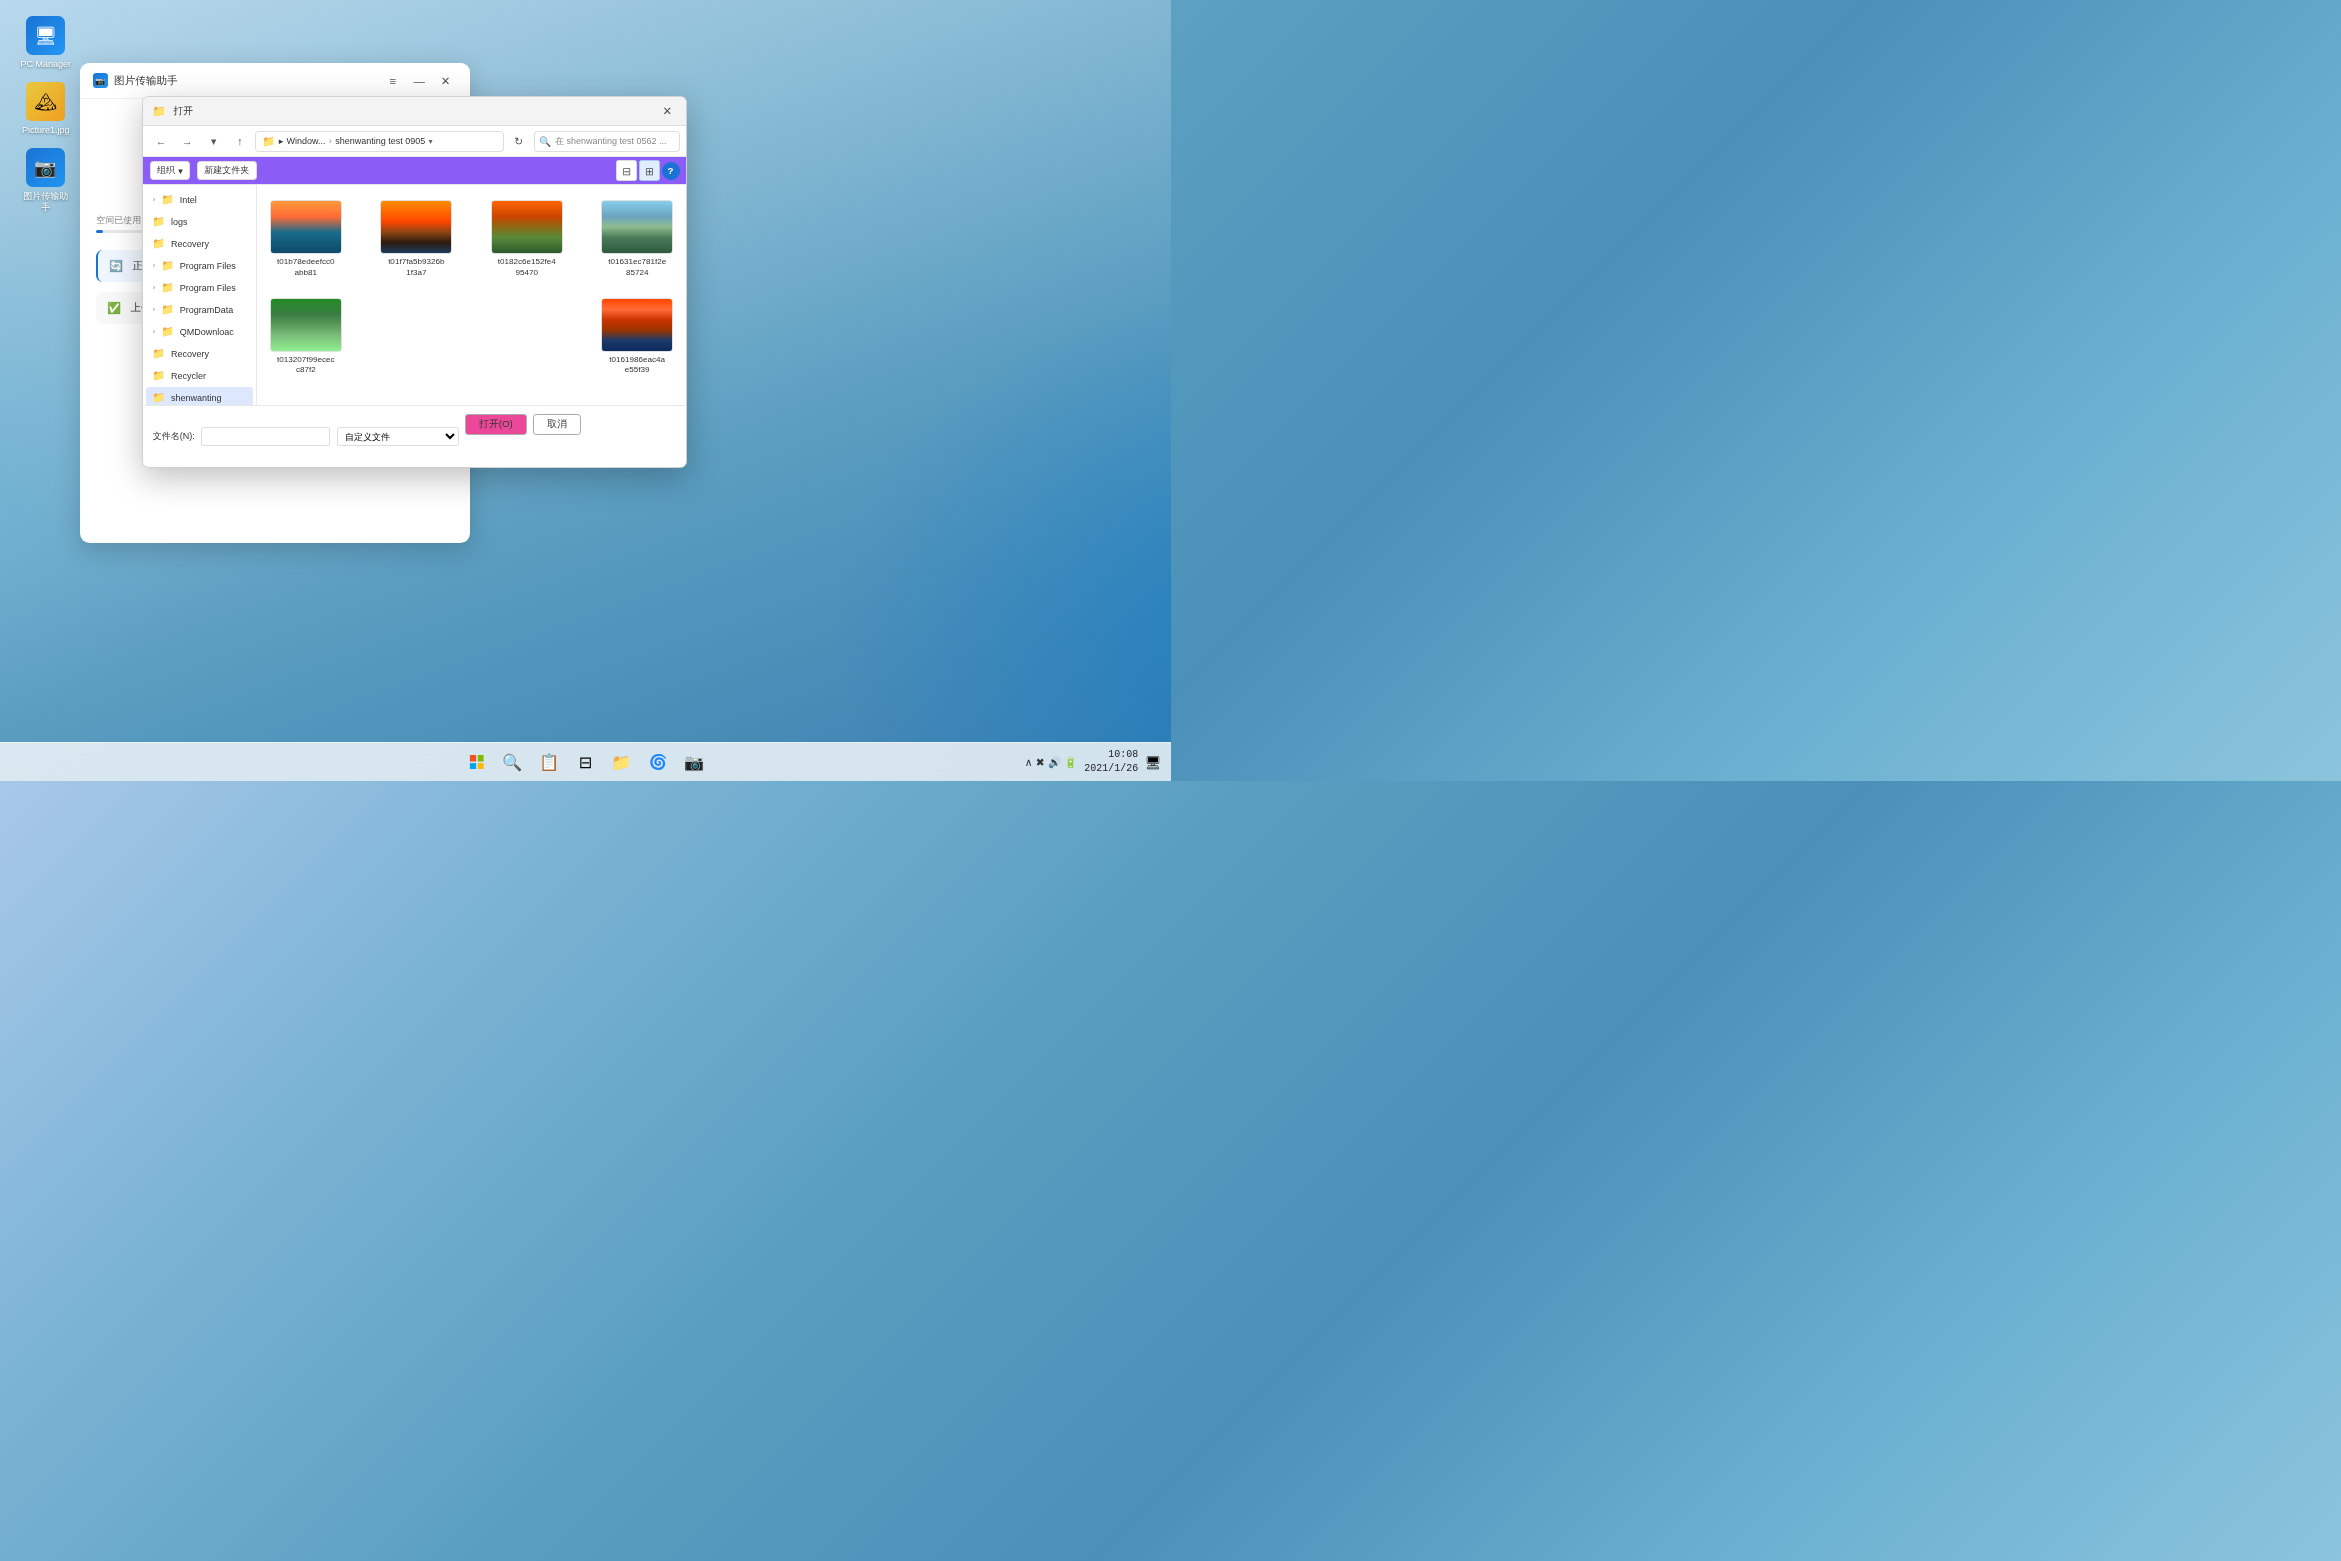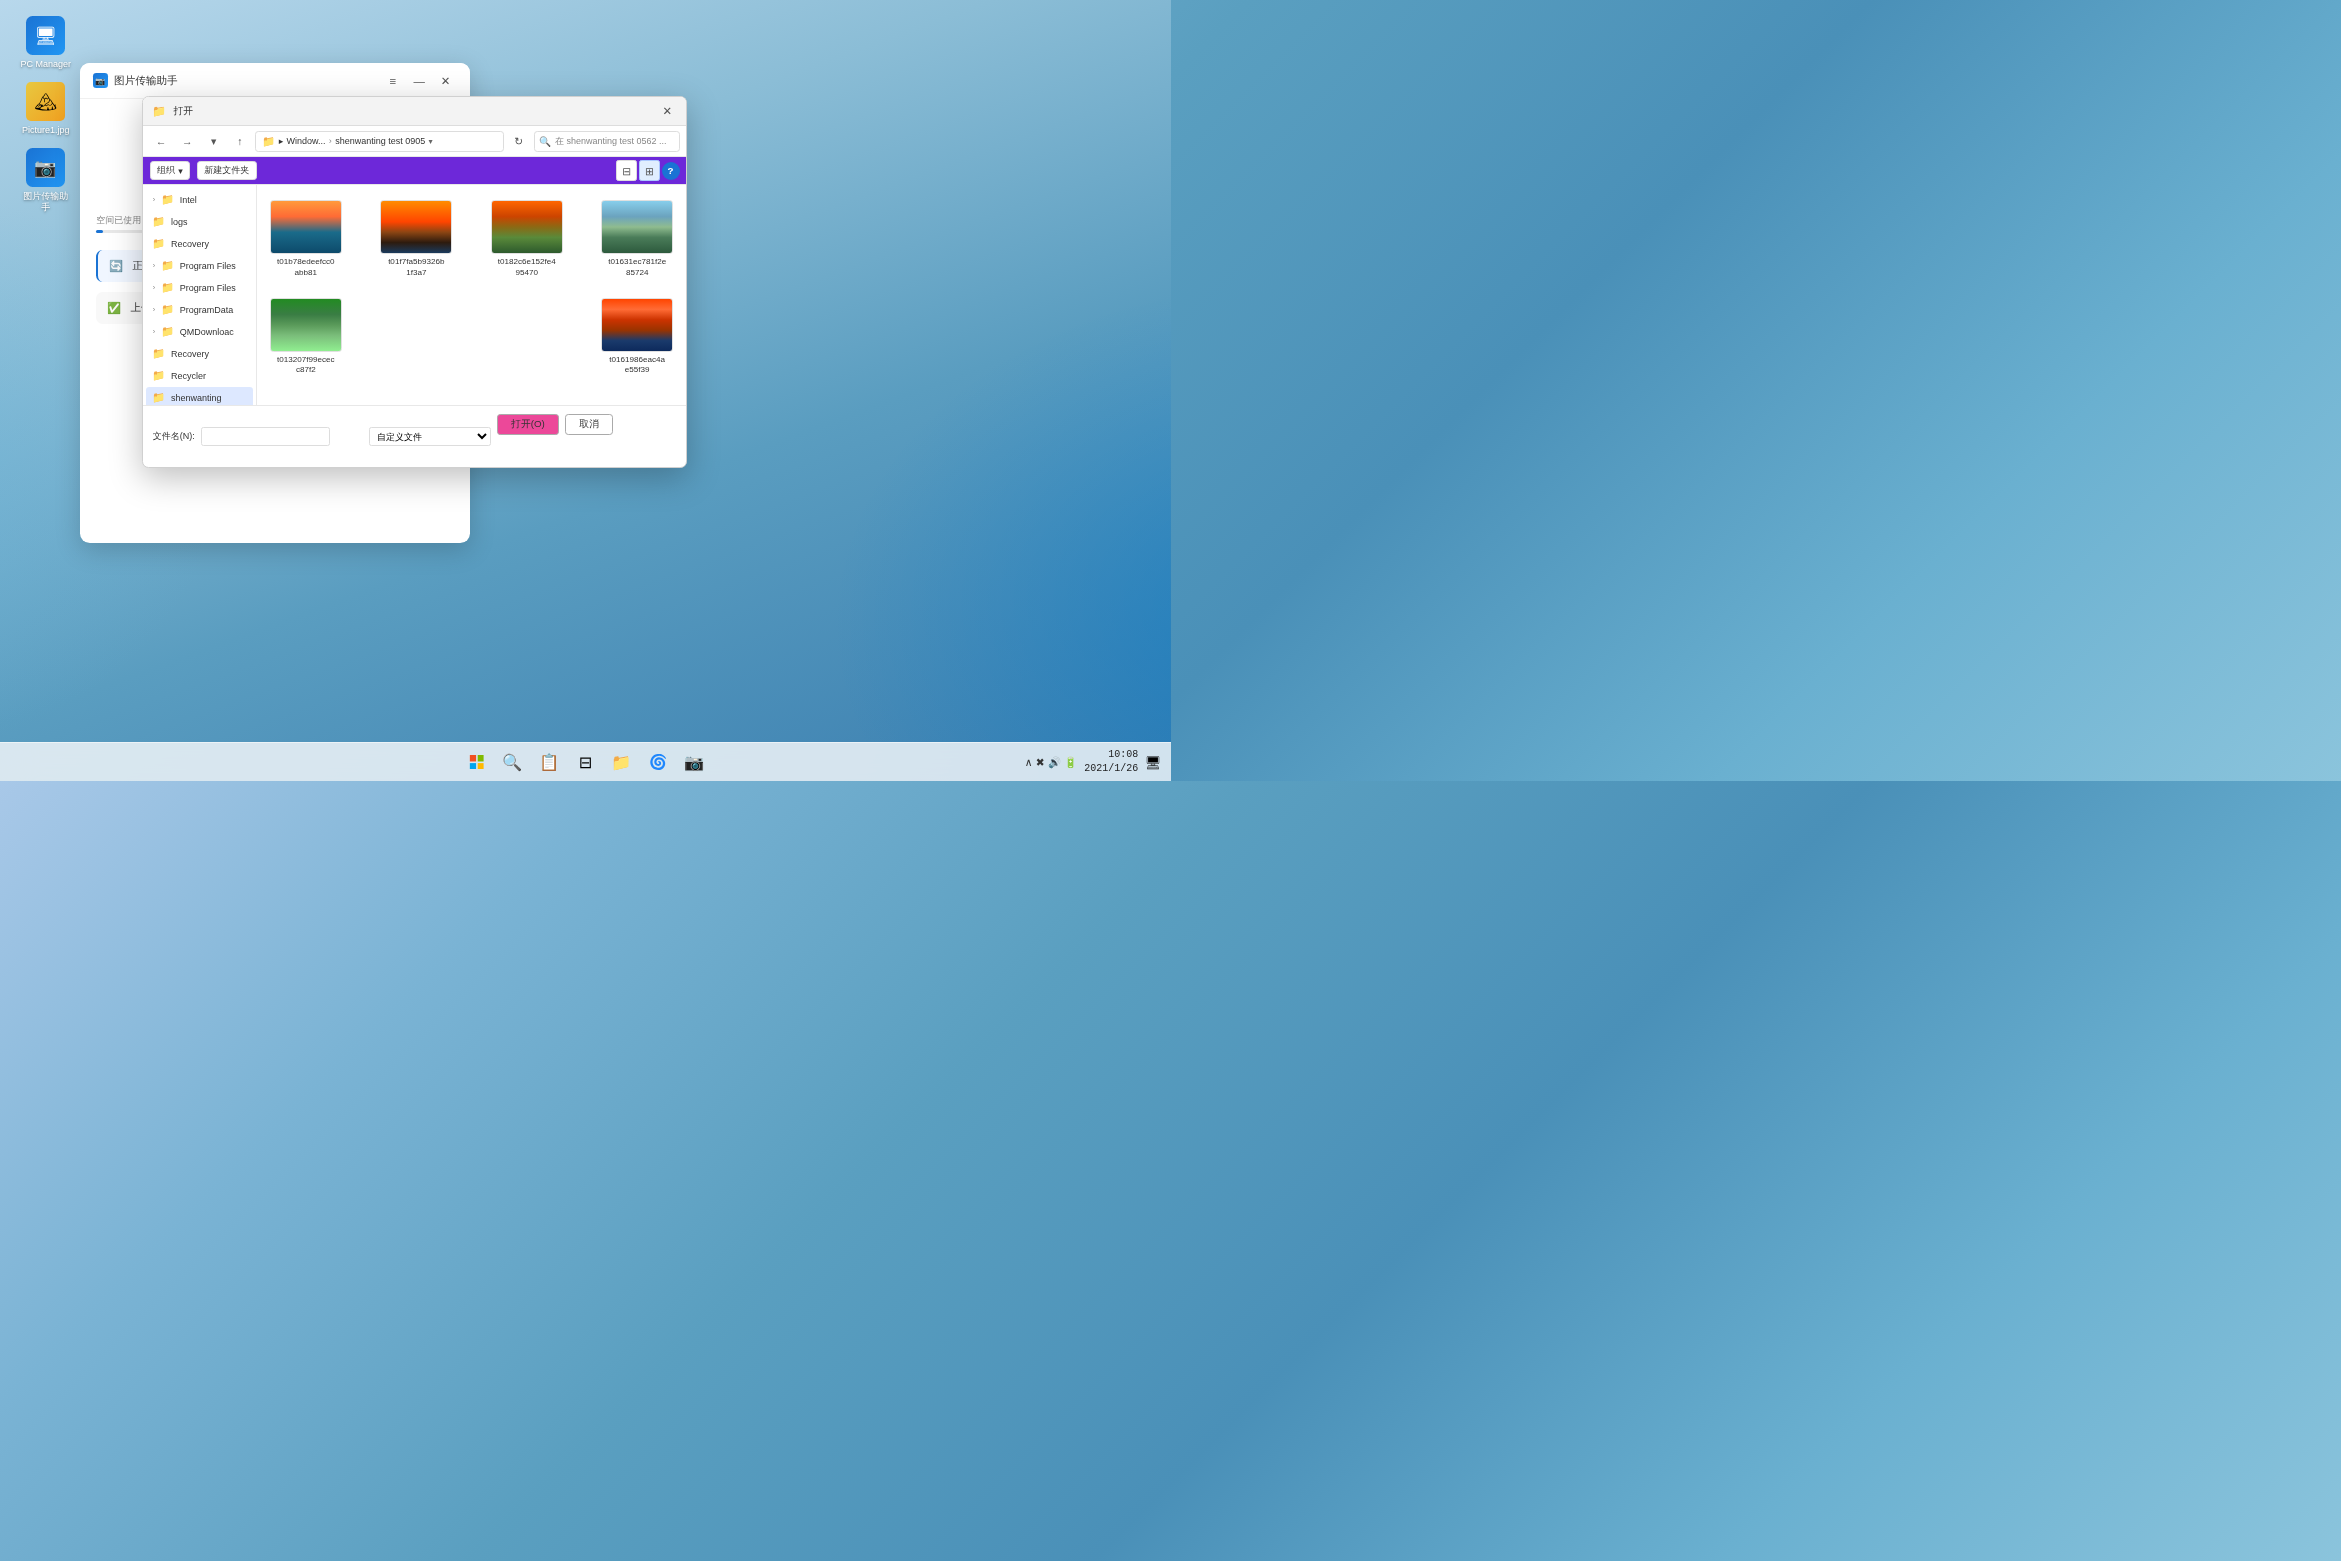--- a/index.html
+++ b/index.html
@@ -405,21 +405,21 @@
     .search-input-text { font-size: 9px; color: #888; flex: 1; }
 
     
     .dialog-toolbar2 {
       height: 28px;
       display: flex;
       align-items: center;
       padding: 0 6.5px;
       gap: 6.5px;
       border-bottom: 0.8px solid #e8e8e8;
-      background: #6d28d9;
+      background: #8b5cf6;
     }
     .toolbar2-btn {
       height: 19.5px;
       padding: 0 6.5px;
       border: 0.8px solid #ddd;
       border-radius: 3.3px;
       background: white;
       font-size: 9px;
       color: #333;
       cursor: pointer;
@@ -563,21 +563,20 @@
       font-size: 9px;
     }
     .filetype-select {
       width: 122px;
       height: 19.5px;
       border: 0.8px solid #ddd;
       border-radius: 2.4px;
       font-size: 9px;
       padding: 0 3.3px;
       background: white;
-      margin-left: 32px;
     }
     .dialog-buttons {
       display: flex;
       justify-content: flex-end;
       gap: 6.5px;
     }
     .dialog-btn {
       height: 21px;
       padding: 0 13px;
       border-radius: 3.3px;

